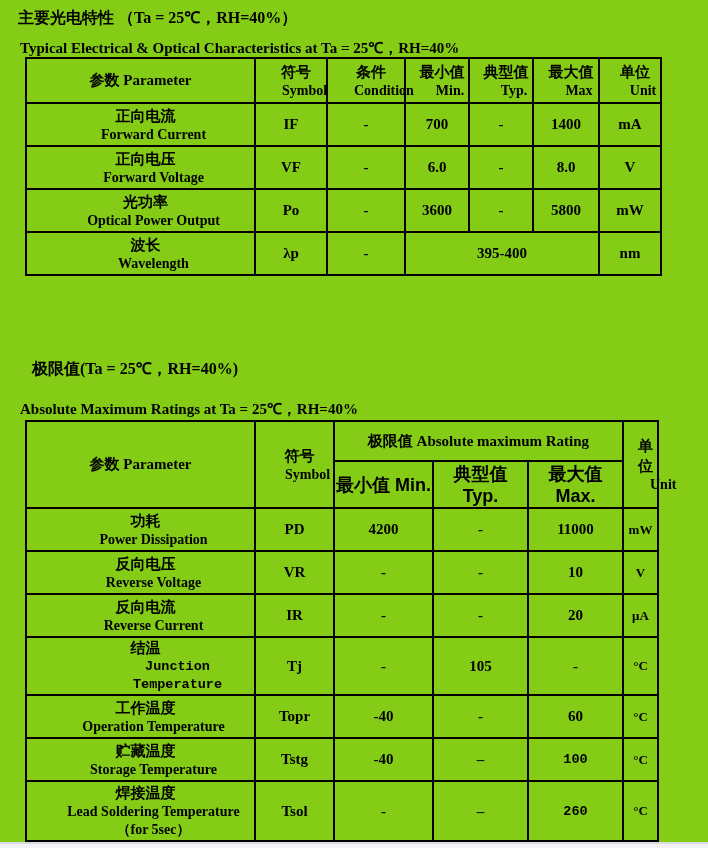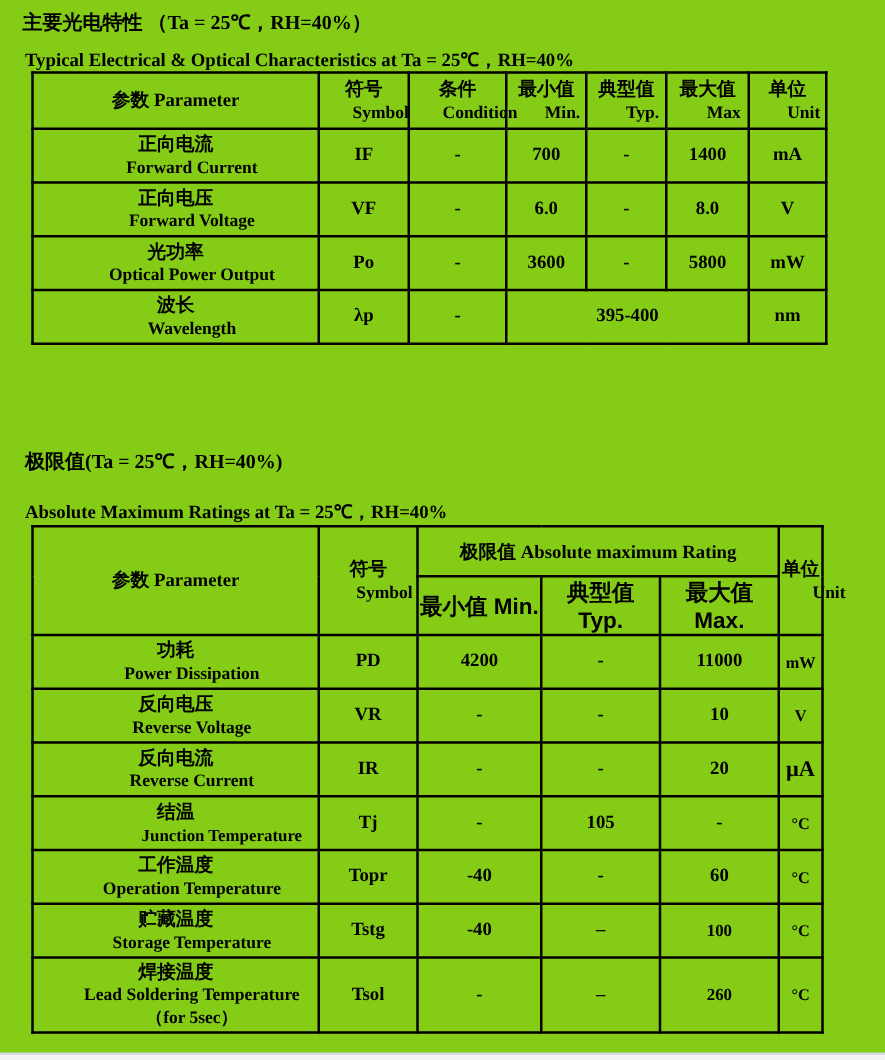--- a/index.html
+++ b/index.html
@@ -32,25 +32,25 @@
     border-collapse: collapse;
     table-layout: fixed;
   }
   td {
     border: 2px solid #000;
     text-align: center;
     vertical-align: middle;
     font-weight: bold;
     padding: 0;
   }
-  .zh { font-family: "Liberation Sans", sans-serif; font-size: 15px; line-height: 20px; }
+  .zh { font-family: "Liberation Sans", sans-serif; font-size: 15px; line-height: 20px; margin-left: 10px; }
   .en { font-family: "Liberation Serif", serif; font-size: 14px; line-height: 18px; padding-left: 26px; }
   .val { font-family: "Liberation Serif", serif; font-size: 15px; }
   .mix { font-family: "Liberation Serif", serif; font-size: 15px; }
-  .mono { font-family: Liberation Serif, serif; font-size: 13.5px; margin-left: 48px; }
+  .mono { font-family: Liberation Mono, monospace; font-size: 13.5px; margin-left: 48px; }
   .sub  { font-family: Liberation Sans, sans-serif; font-size: 18px; }
   #t1 { left: 25px; top: 57px; width: 635px; }
   #t2 { left: 25px; top: 420px; width: 632px; }
   #t1 tr.hdr  { height: 45px; }
   #t1 tr.data { height: 43px; }
   #t2 tr.ghdr { height: 40px; }
   #t2 tr.shdr { height: 37px; }
   #t2 tr.data { height: 43px; }
   #t2 tr.tall { height: 60px; }
   .bottom-line {
@@ -151,21 +151,21 @@
             <div class="en">Wavelength</div>
           </td>
       <td class="val">λp</td>
       <td class="val">-</td>
       <td class="val" colspan="3">395-400</td>
       <td class="val">nm</td>
     </tr>
   </tbody>
     </table>
 
-  <div class="h-zh" style="left:20px; top:357px;">极限值(Ta = 25℃，RH=40%)</div>
+  <div class="h-zh" style="left:32px; top:357px;">极限值(Ta = 25℃，RH=40%)</div>
 
   <div class="h-en" style="left:20px; top:398px;">Absolute Maximum Ratings at Ta = 25℃，RH=40%</div>
 
   <table id="t2">
     <colgroup>
       <col style="width:229px">
         <col style="width:79px">
         <col style="width:99px">
       <col style="width:95px">
         <col style="width:95px">
@@ -213,21 +213,21 @@
     </tr>
     <tr class="data">
       <td>
             <div class="zh">反向电流</div>
             <div class="en">Reverse Current</div>
           </td>
       <td class="val">IR</td>
       <td class="val">-</td>
       <td class="val">-</td>
       <td class="val">20</td>
-      <td class="val" style="font-size:18px">μA</td>
+      <td class="val" style="font-size:13px">μA</td>
     </tr>
     <tr class="data">
       <td>
             <div class="zh">结温</div>
             <div class="en mono">Junction Temperature</div>
           </td>
       <td class="val">Tj</td>
       <td class="val">-</td>
       <td class="val">105</td>
       <td class="val">-</td>

